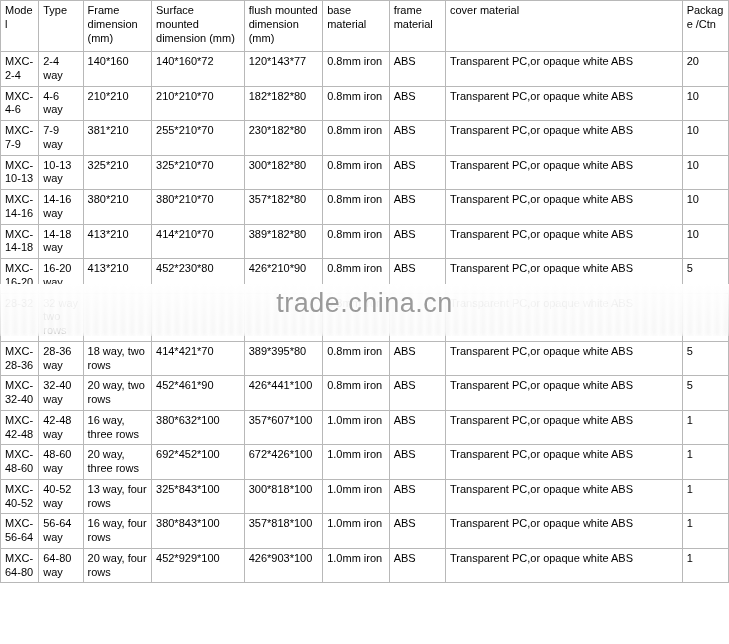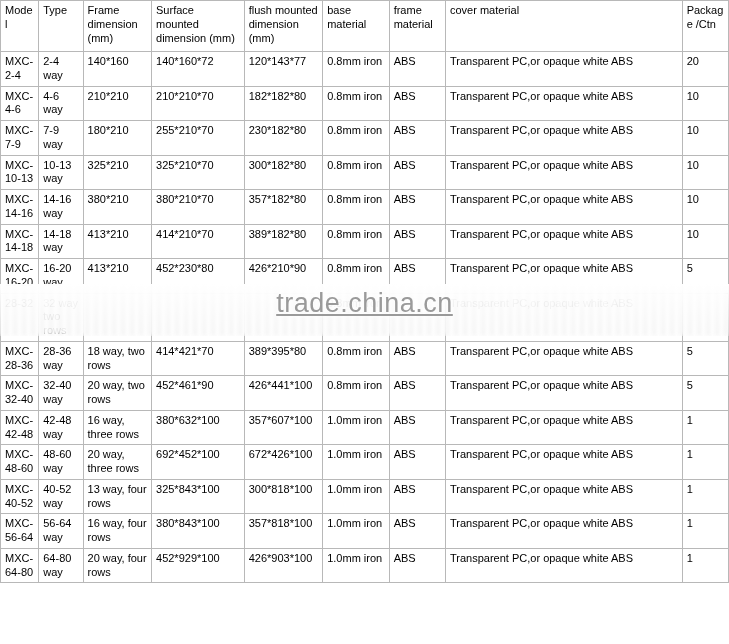--- a/index.html
+++ b/index.html
@@ -91,21 +91,20 @@
     left: 0;
     top: 288px;
     width: 729px;
     text-align: center;
     font-size: 27px;
     color: #9a9a9a;
     letter-spacing: 0.5px;
     font-family: "Liberation Sans", sans-serif;
     pointer-events: none;
     text-shadow: 0 0 3px rgba(255,255,255,0.9);
-    text-decoration: underline;
   }
 </style>
 </head>
 <body>
 
 <table class="spec">
   <colgroup>
     <col class="c0">
       <col class="c1">
       <col class="c2">
@@ -148,21 +147,21 @@
       <td>210*210*70</td>
       <td>182*182*80</td>
       <td>0.8mm iron</td>
       <td>ABS</td>
       <td>Transparent PC,or opaque white ABS</td>
       <td>10</td>
     </tr>
     <tr class="row">
       <td>MXC-7-9</td>
       <td>7-9 way</td>
-      <td>180*210</td>
+      <td>381*210</td>
       <td>255*210*70</td>
       <td>230*182*80</td>
       <td>0.8mm iron</td>
       <td>ABS</td>
       <td>Transparent PC,or opaque white ABS</td>
       <td>10</td>
     </tr>
     <tr class="row">
       <td>MXC-10-13</td>
       <td>10-13 way</td>

